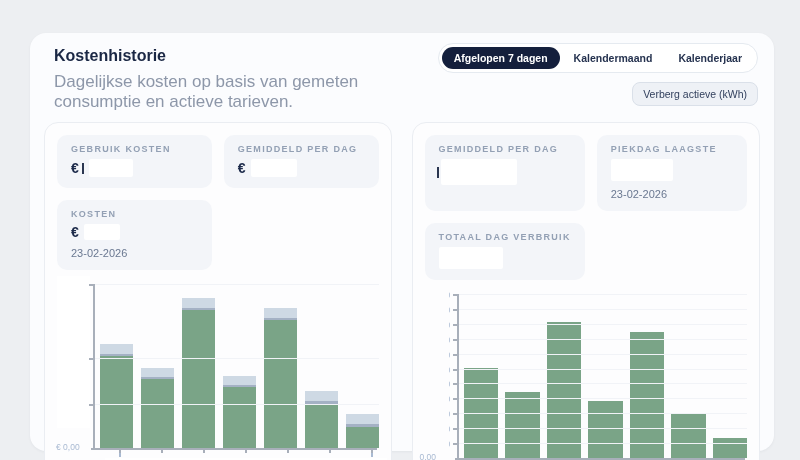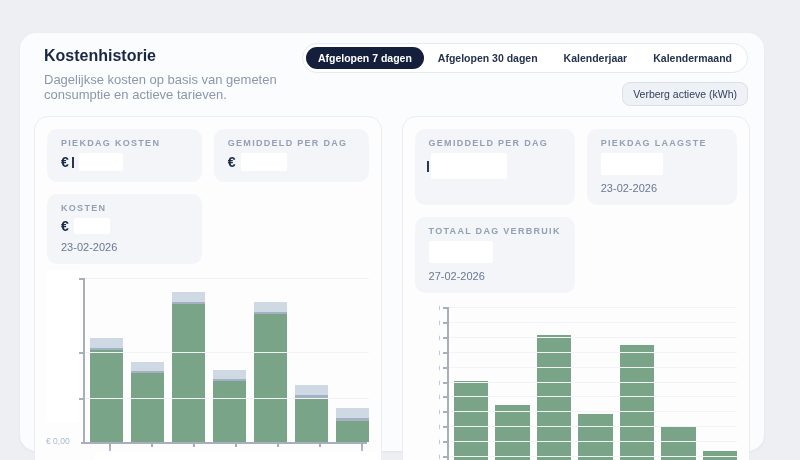--- a/index.html
+++ b/index.html
@@ -1,20 +1,20 @@
 <!DOCTYPE html>
 <html><head>
 <meta charset="utf-8">
 <style>
   html,body{margin:0;padding:0}
   body{width:800px;height:460px;background:#edeff2;font-family:"Liberation Sans",sans-serif;overflow:hidden;position:relative}
-  .card{position:absolute;left:20px;top:33px;width:744px;height:418px;background:#fbfcfe;border-radius:16px;box-shadow:0 1px 3px rgba(20,30,60,.05)}
+  .card{position:absolute;left:30px;top:33px;width:744px;height:418px;background:#fbfcfe;border-radius:16px;box-shadow:0 1px 3px rgba(20,30,60,.05)}
   .card-header{display:flex;justify-content:space-between;align-items:flex-start;padding:14px 16px 0 24px}
   .title{font-size:16px;font-weight:bold;color:#1a2744;margin:0 0 7px}
-  .subtitle{font-size:13px;color:#8d97a9}
+  .subtitle{font-size:17px;color:#8d97a9}
   .controls{display:flex;flex-direction:column;align-items:flex-end;gap:9px;margin-top:-4px}
   .seg{display:flex;background:#ffffff;border:1px solid #e5eaf0;border-radius:999px;padding:3px;gap:2px}
   .seg-item{font-size:10.5px;font-weight:bold;color:#25324f;padding:5px 12px;border-radius:999px;cursor:pointer;white-space:nowrap}
   .seg-item.active{background:#141f3c;color:#ffffff}
   .ghost-btn{font-size:10.5px;color:#33415e;background:#eef1f6;border:1px solid #dae0e9;border-radius:8px;padding:5px 10px;cursor:pointer;font-family:inherit}
   .panels{display:flex;gap:20px;padding:10px 14px 0 14px}
   .panel{background:#fdfdfe;border:1px solid #eaedf2;border-radius:14px;padding:12px;box-sizing:border-box}
   .panel-left{width:355px}
   .panel-right{width:356px}
   .stat-grid{display:grid;grid-template-columns:1fr 1fr;gap:12px}
@@ -51,34 +51,33 @@
 <div class="card">
 
   <div class="card-header">
     <div>
       <h1 class="title">Kostenhistorie</h1>
       <div class="subtitle">Dagelijkse kosten op basis van gemeten consumptie en actieve tarieven.</div>
     </div>
     <div class="controls">
       <div class="seg">
         <span class="seg-item active">Afgelopen 7 dagen</span>
-        <span class="seg-item">Afgelopen 30 dagen</span>
+        <span class="seg-item">Kalendermaand</span>
         <span class="seg-item">Kalenderjaar</span>
-        <span class="seg-item">Kalendermaand</span>
       </div>
       <button class="ghost-btn">Verberg actieve (kWh)</button>
     </div>
   </div>
 
   <div class="panels">
 
     <div class="panel panel-left">
       <div class="stat-grid">
         <div class="stat-card">
-          <div class="stat-label">PIEKDAG KOSTEN</div>
+          <div class="stat-label">GEBRUIK KOSTEN</div>
           <div class="stat-value">
             <span>€</span>
               <span class="sliver"></span>
               <span class="redact" style="width:44px;height:18px"></span>
           </div>
         </div>
         <div class="stat-card">
           <div class="stat-label">GEMIDDELD PER DAG</div>
           <div class="stat-value">
             <span>€</span>
@@ -181,21 +180,20 @@
           <div class="stat-value">
             <span class="redact" style="width:62px;height:22px"></span>
           </div>
           <div class="stat-date">23-02-2026</div>
         </div>
         <div class="stat-card">
           <div class="stat-label">TOTAAL DAG VERBRUIK</div>
           <div class="stat-value">
             <span class="redact" style="width:64px;height:22px"></span>
           </div>
-          <div class="stat-date">27-02-2026</div>
         </div>
       </div>
 
       <div class="chart">
         <div class="plot">
           <div class="yaxis"></div>
           <div class="bars" style="gap: 7px;">
               <div class="bar-stack" style="width: 36px;">
                 <div class="bar-seg" style="height: 90.2px; background: rgb(122, 164, 135);"></div>
               </div>

